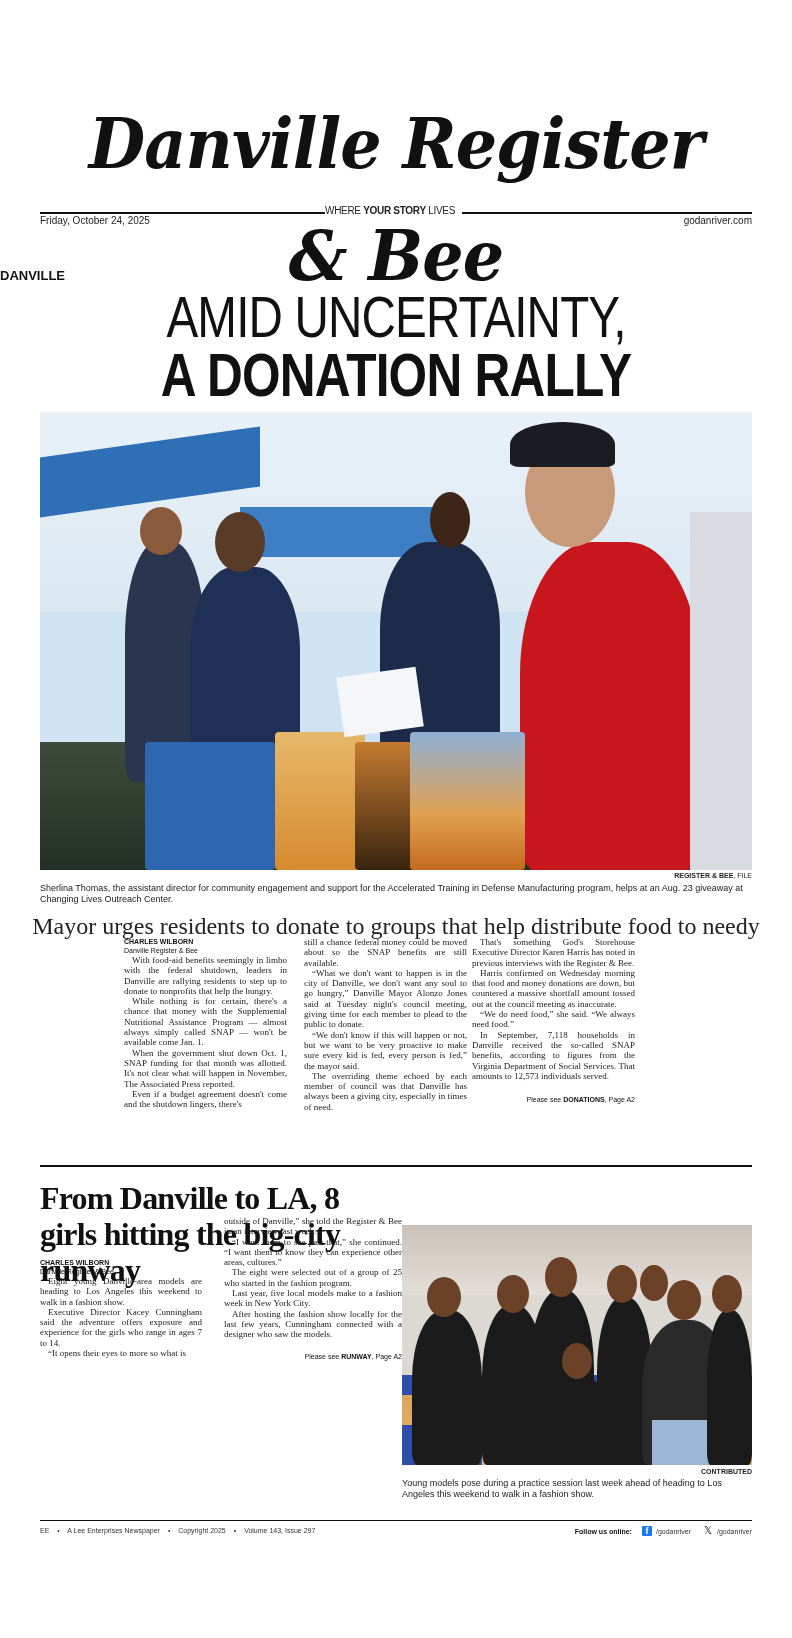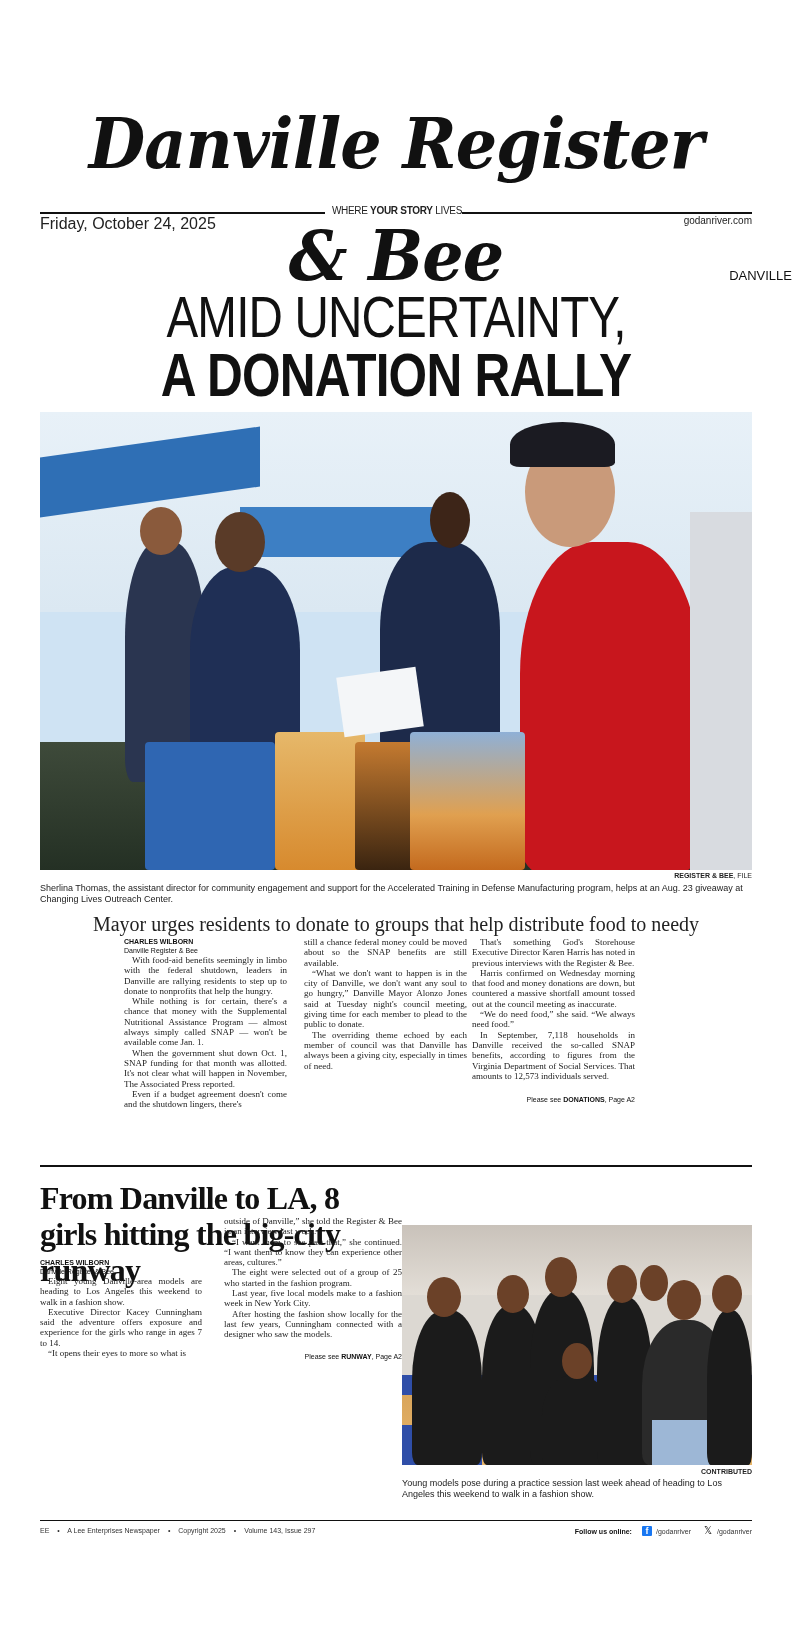--- a/index.html
+++ b/index.html
@@ -16,46 +16,46 @@
     color: #111;
     transform: scaleX(0.93);
     transform-origin: center;
     font-style: italic;
   }
   .rule-row { left: 40px; top: 207px; width: 712px; height: 10px; }
   .rule-row .line { position: absolute; top: 5px; height: 2px; background: #111; }
   .rule-row .line.left { left: 0; width: 285px; }
   .rule-row .line.right { right: 0; width: 290px; }
   .tagline {
-    position: absolute; left: 285px; width: 137px; top: -2px; text-align: right;
+    position: absolute; left: 285px; width: 137px; top: -2px; text-align: left;
     font-family: "Liberation Sans", sans-serif; font-size: 10px; letter-spacing: -0.3px; color: #222;
   }
   .tagline b { font-weight: bold; }
-  .dateline { left: 40px; top: 215px; font-family: "Liberation Sans", sans-serif; font-size: 16px; color: #222; }
+  .dateline { left: 40px; top: 215px; font-family: "Liberation Sans", sans-serif; font-size: 10px; color: #222; }
   .site { right: 40px; top: 215px; font-family: "Liberation Sans", sans-serif; font-size: 10px; color: #222; }
 
   
-  .kicker { left: 0; top: 268px; width: 792px; text-align: right; font-family: "Liberation Sans", sans-serif; font-weight: normal; font-size: 13px; color: #111; }
+  .kicker { left: 0; top: 268px; width: 792px; text-align: left; font-family: "Liberation Sans", sans-serif; font-weight: bold; font-size: 13px; color: #111; }
   .hed1 { left: 0; top: 285px; width: 792px; text-align: center; font-family: "Liberation Sans", sans-serif; font-size: 58px; line-height: 64px; color: #111; transform: scaleX(0.82); transform-origin: center; letter-spacing: -1px; }
   .hed2 { left: 0; top: 343px; width: 792px; text-align: center; font-family: "Liberation Sans", sans-serif; font-weight: bold; font-size: 62px; line-height: 64px; color: #111; transform: scaleX(0.80); transform-origin: center; letter-spacing: -1px; }
 
   
   .lead-photo { left: 40px; top: 412px; width: 712px; height: 458px; overflow: hidden; background: #cfe3f3; }
   .lead-photo .sky { position: absolute; left: 0; top: 0; width: 100%; height: 200px; background: linear-gradient(#e8f1f8, #dbe8f2); }
   .lead-photo .tent { position: absolute; background: #2f6fb5; }
   .lead-photo .ground { position: absolute; left: 0; top: 330px; width: 100%; height: 128px; background: linear-gradient(#3e4a3a, #243024); }
   .lead-photo .person { position: absolute; border-radius: 40% 40% 10% 10%; }
   .lead-photo .head { position: absolute; border-radius: 50%; background: #5a3b28; }
   .lead-photo .bag { position: absolute; border-radius: 4px; }
   .photo-credit { right: 40px; top: 872px; font-family: "Liberation Sans", sans-serif; font-size: 7px; color: #222; }
   .photo-credit b { font-weight: bold; }
   .cutline { left: 40px; top: 883px; width: 712px; font-family: "Liberation Sans", sans-serif; font-size: 9px; line-height: 11px; color: #222; }
 
   
-  .dek { left: 0; top: 913px; width: 792px; text-align: center; font-family: "Liberation Serif", serif; font-size: 20px; color: #222; }
+  .dek { left: 0; top: 913px; width: 792px; text-align: center; font-family: "Liberation Serif", serif; font-size: 24px; color: #222; }
   .col { position: absolute; font-family: "Liberation Serif", serif; font-size: 9px; line-height: 10.3px; color: #222; text-align: justify; }
   .col p { text-indent: 8px; }
   .byline { font-family: "Liberation Sans", sans-serif; font-size: 7px; line-height: 9px; color: #111; }
   .byline .name { font-weight: bold; }
   .byline .org { font-weight: normal; }
   .jump { font-family: "Liberation Sans", sans-serif; font-size: 7px; color: #111; text-align: right; }
   .jump b { font-weight: bold; }
 
   .section-rule { left: 40px; top: 1165px; width: 712px; height: 2px; background: #111; }
 
@@ -127,20 +127,21 @@
     <div class="org">Danville Register &amp; Bee</div>
   </div>
   <p>With food-aid benefits seemingly in limbo with the federal shutdown, leaders in Danville are rallying residents to step up to donate to nonprofits that help the hungry.</p>
   <p>While nothing is for certain, there's a chance that money with the Supplemental Nutritional Assistance Program — almost always simply called SNAP — won't be available come Jan. 1.</p>
   <p>When the government shut down Oct. 1, SNAP funding for that month was allotted. It's not clear what will happen in November, The Associated Press reported.</p>
   <p>Even if a budget agreement doesn't come and the shutdown lingers, there's</p>
 </div>
 <div class="col" style="left:304px;top:937px;width:163px;">
   <p style="text-indent:0">still a chance federal money could be moved about so the SNAP benefits are still available.</p>
   <p>“What we don't want to happen is in the city of Danville, we don't want any soul to go hungry,” Danville Mayor Alonzo Jones said at Tuesday night's council meeting, giving time for each member to plead to the public to donate.</p>
+  <p>“We don't know if this will happen or not, but we want to be very proactive to make sure every kid is fed, every person is fed,” the mayor said.</p>
   <p>The overriding theme echoed by each member of council was that Danville has always been a giving city, especially in times of need.</p>
 </div>
 <div class="col" style="left:472px;top:937px;width:163px;">
   <p>That's something God's Storehouse Executive Director Karen Harris has noted in previous interviews with the Register &amp; Bee.</p>
   <p>Harris confirmed on Wednesday morning that food and money donations are down, but countered a massive shortfall amount tossed out at the council meeting as inaccurate.</p>
   <p>“We do need food,” she said. “We always need food.”</p>
   <p>In September, 7,118 households in Danville received the so-called SNAP benefits, according to figures from the Virginia Department of Social Services. That amounts to 12,573 individuals served.</p>
   <div class="jump" style="margin-top:14px;"><span>Please see </span><b>DONATIONS</b><span>, Page A2</span></div>
 </div>
 

